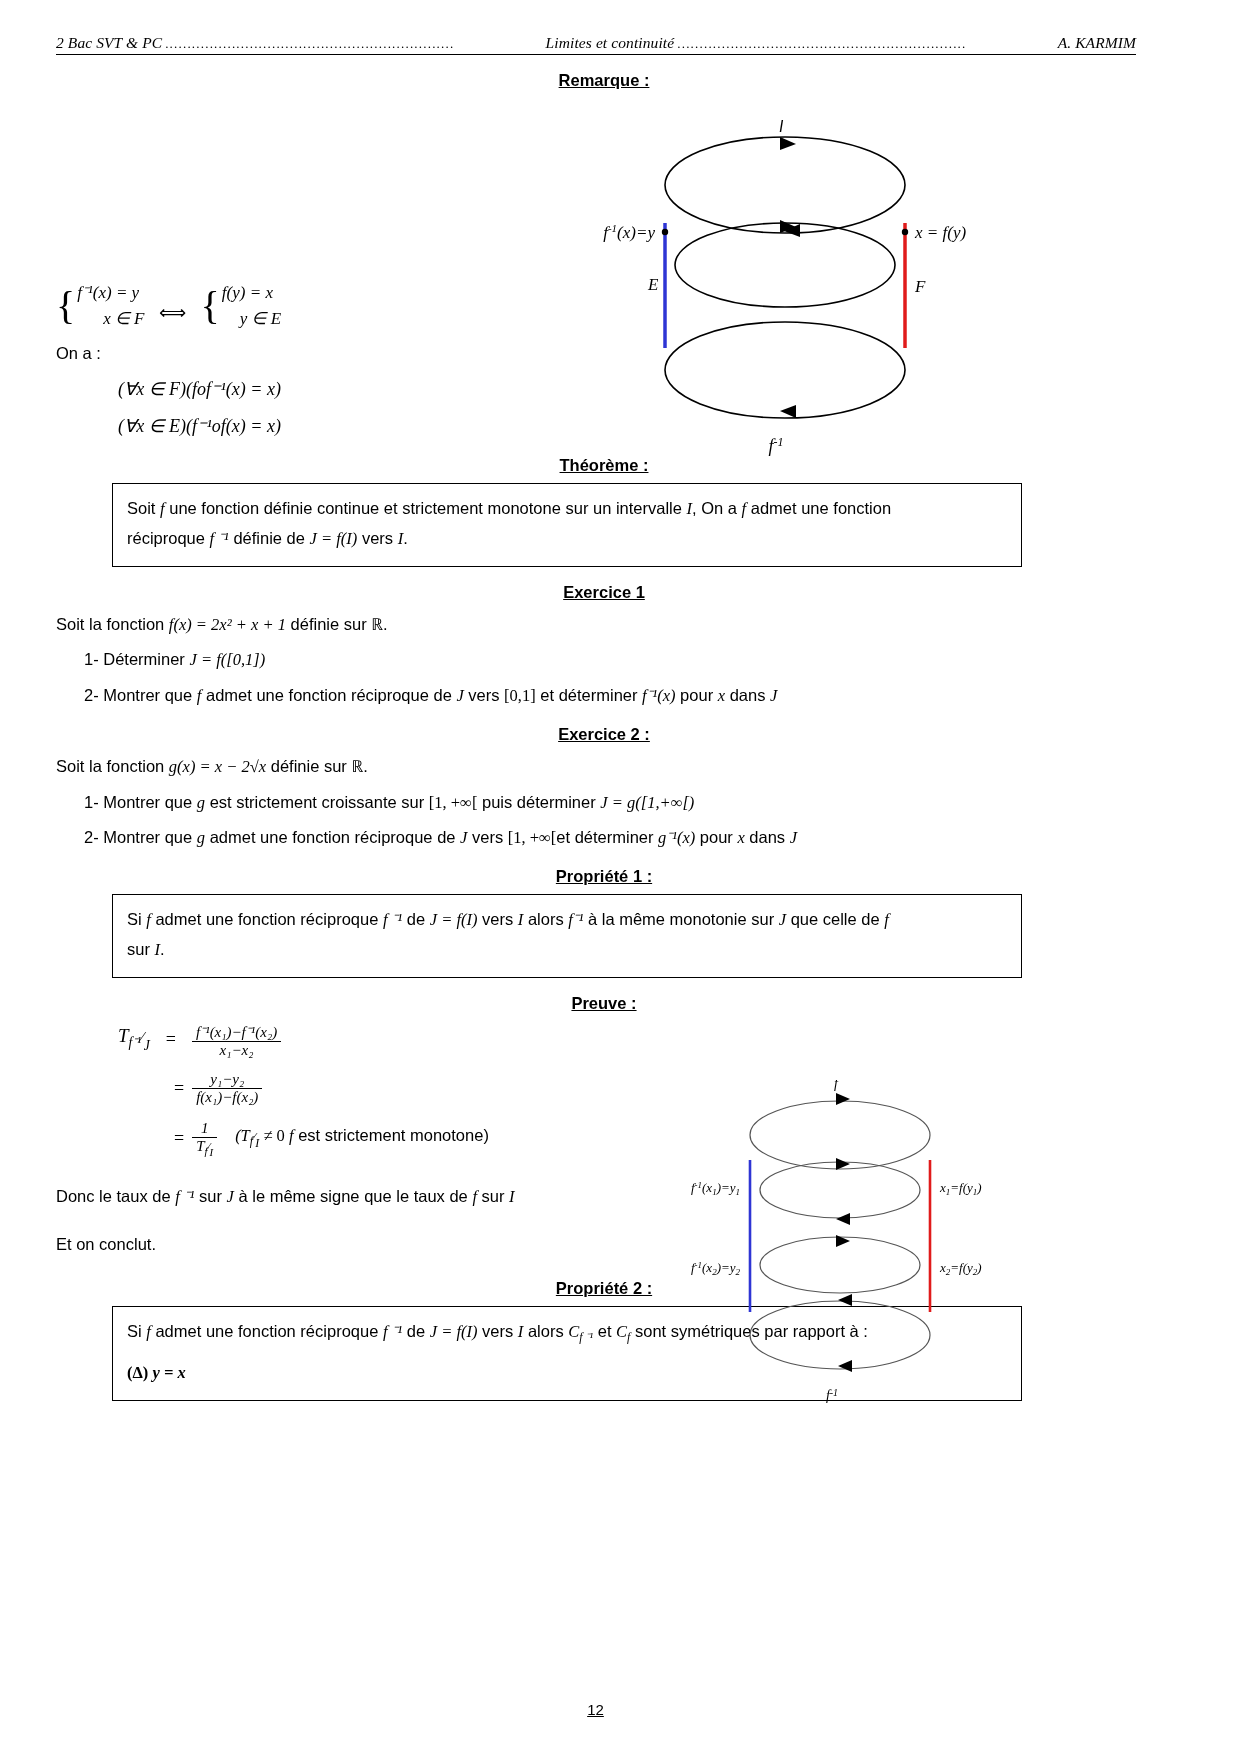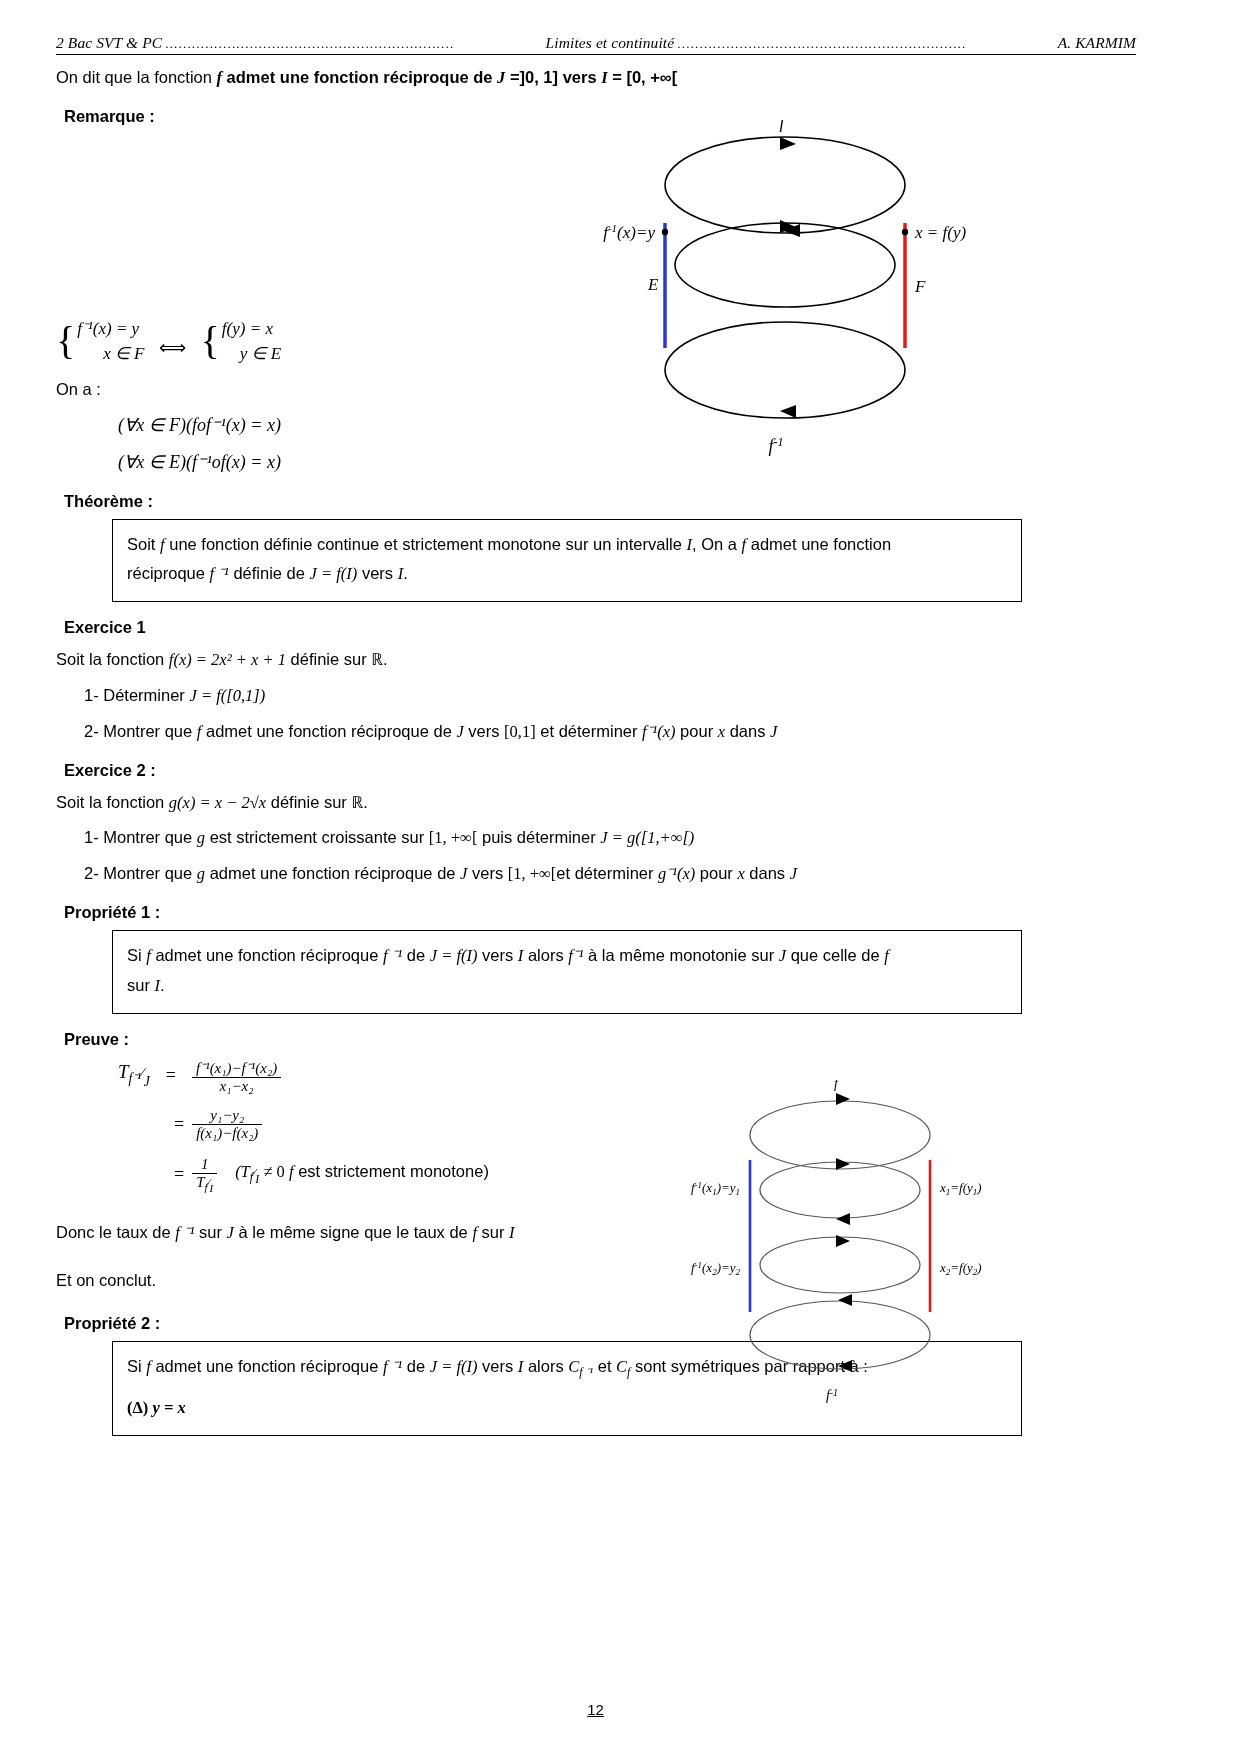--- a/index.html
+++ b/index.html
@@ -39,21 +39,23 @@
   .dots { flex: 1 1 auto; overflow: hidden; white-space: nowrap;
           color:#000; font-style: normal; font-size: 13px;
           letter-spacing: 1.2px; padding: 0 3px; }
 
   
   .line { font-size: 16.5px; line-height: 1.5; margin: 10px 0; }
   .bold { font-weight: bold; }
   .sect {
     font-weight: bold;
     font-size: 16.5px;
-    margin: 16px 0 8px 8px;
+    text-decoration: underline;
+    margin: 16px 0 8px 16px;
+    text-align: center;
   }
   .math { font-family: "Liberation Serif", serif; font-style: italic; }
   .mathn { font-family: "Liberation Serif", serif; font-style: normal; }
   .indent1 { margin-left: 28px; }
   .indent2 { margin-left: 62px; }
 
   
   .box {
     border: 1px solid #000;
     margin: 4px 0 4px 56px;
@@ -97,23 +99,20 @@
 <div class="page">
 
   <div class="header">
     <span class="left">2 Bac SVT &amp; PC</span>
     <span class="dots">.................................................................</span>
     <span class="mid">Limites et continuité</span>
     <span class="dots">.................................................................</span>
     <span class="right">A. KARMIM</span>
   </div>
 
-  <div class="line">
-    <span>On dit que la fonction </span><span class="bold math">f</span><span class="bold"> admet une fonction réciproque de </span><span class="bold math">J</span><span class="bold"> =]0, 1] vers </span><span class="bold math">I</span><span class="bold"> = [0, +∞[</span>
-  </div>
 
   <div class="sect">Remarque :</div>
 
   <div class="diagram1">
     <svg width="420" height="350" viewBox="0 0 420 350">
 
       <ellipse cx="185" cy="65" rx="120" ry="48" fill="none" stroke="#000" stroke-width="1.6"></ellipse>
 
       <ellipse cx="185" cy="145" rx="110" ry="42" fill="none" stroke="#000" stroke-width="1.6"></ellipse>
 

